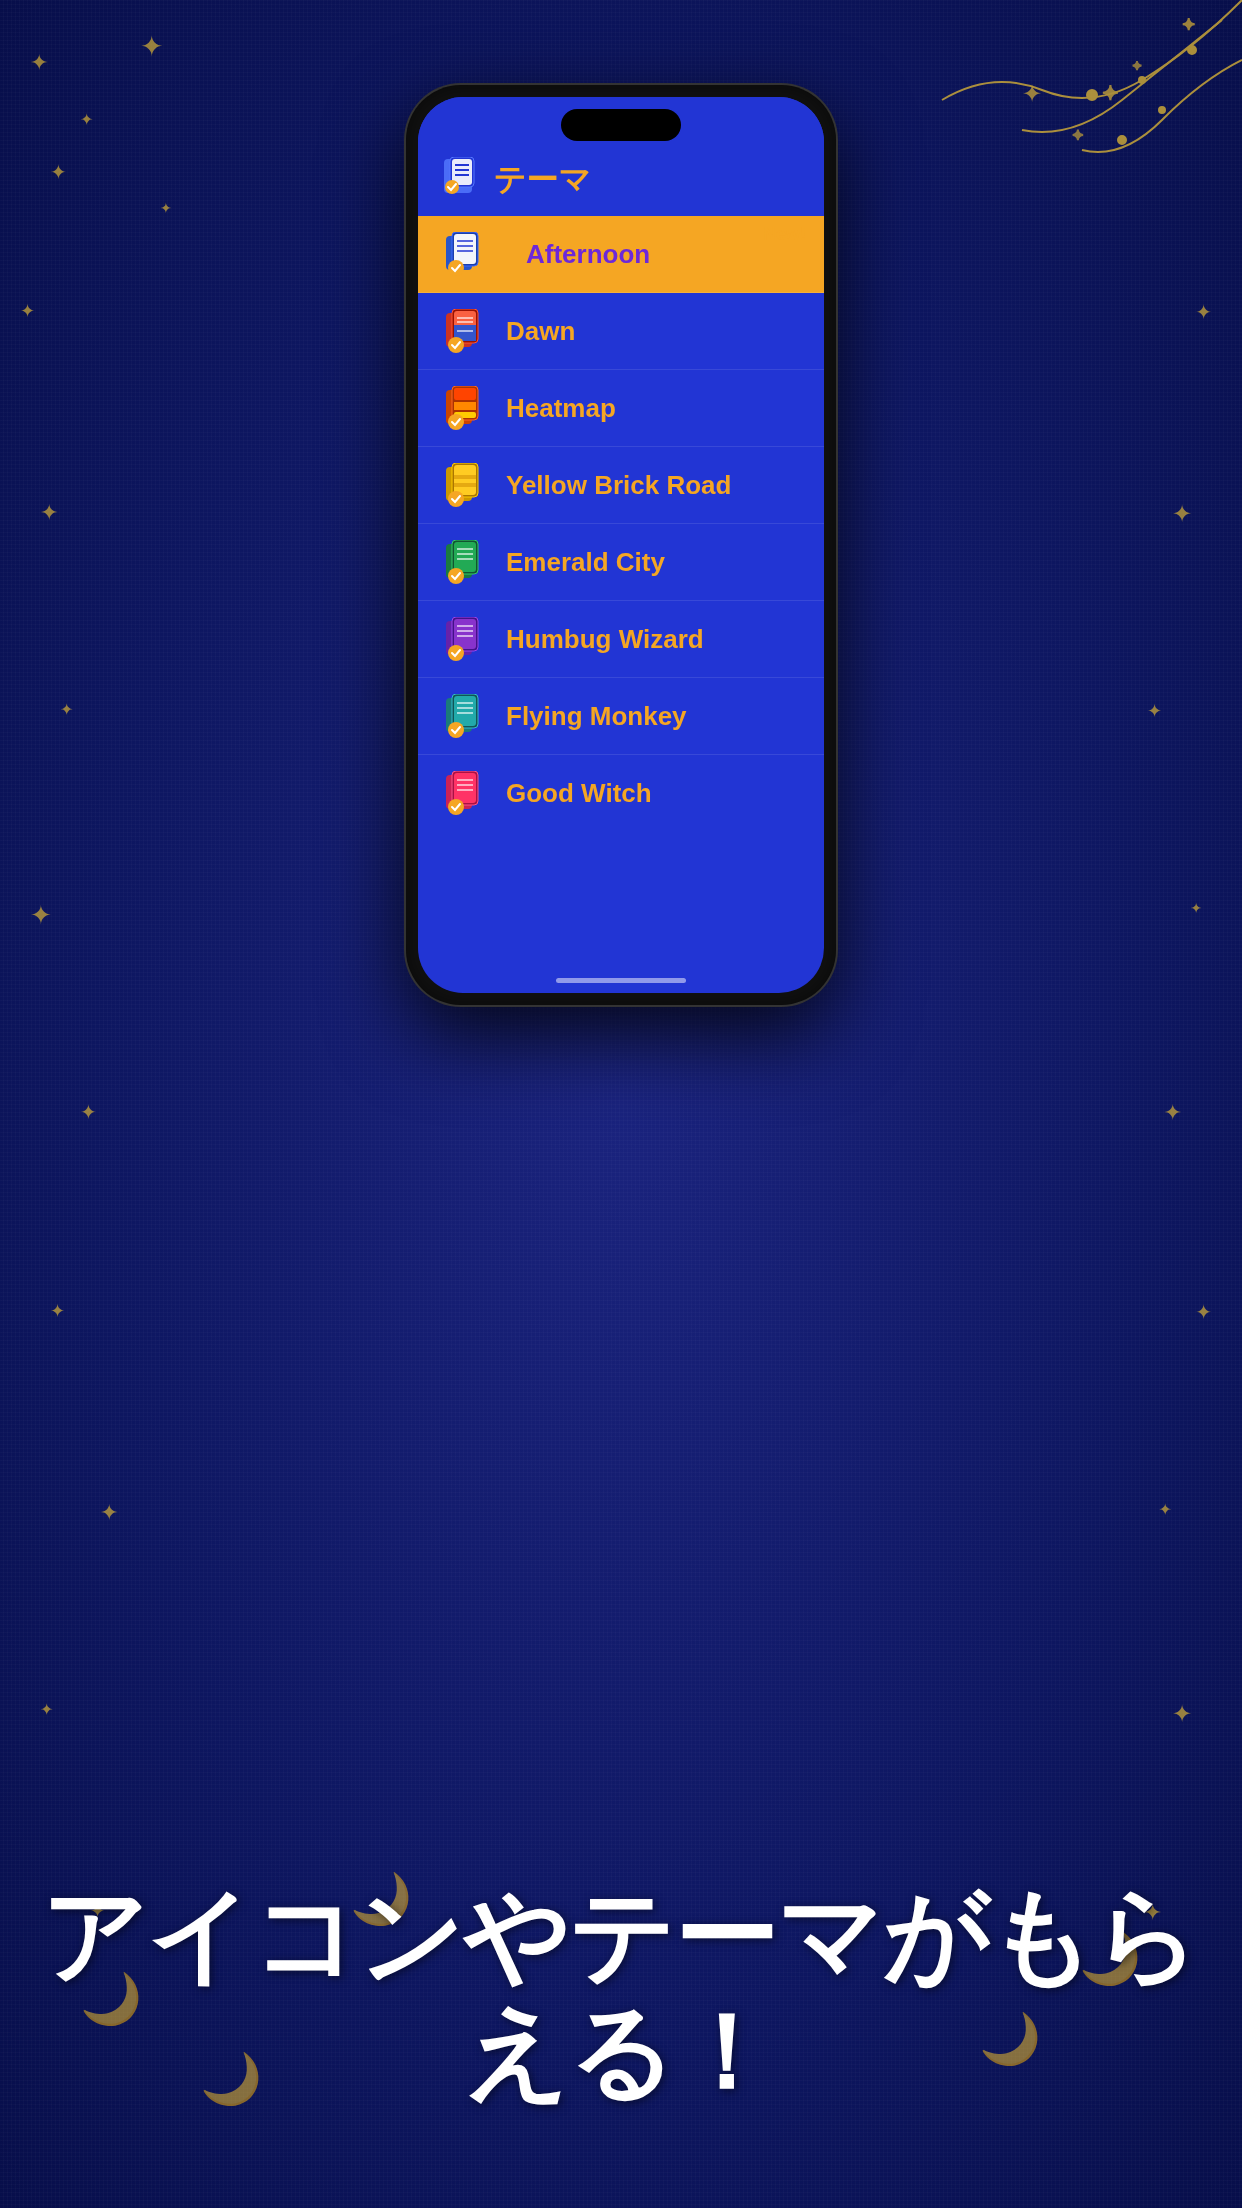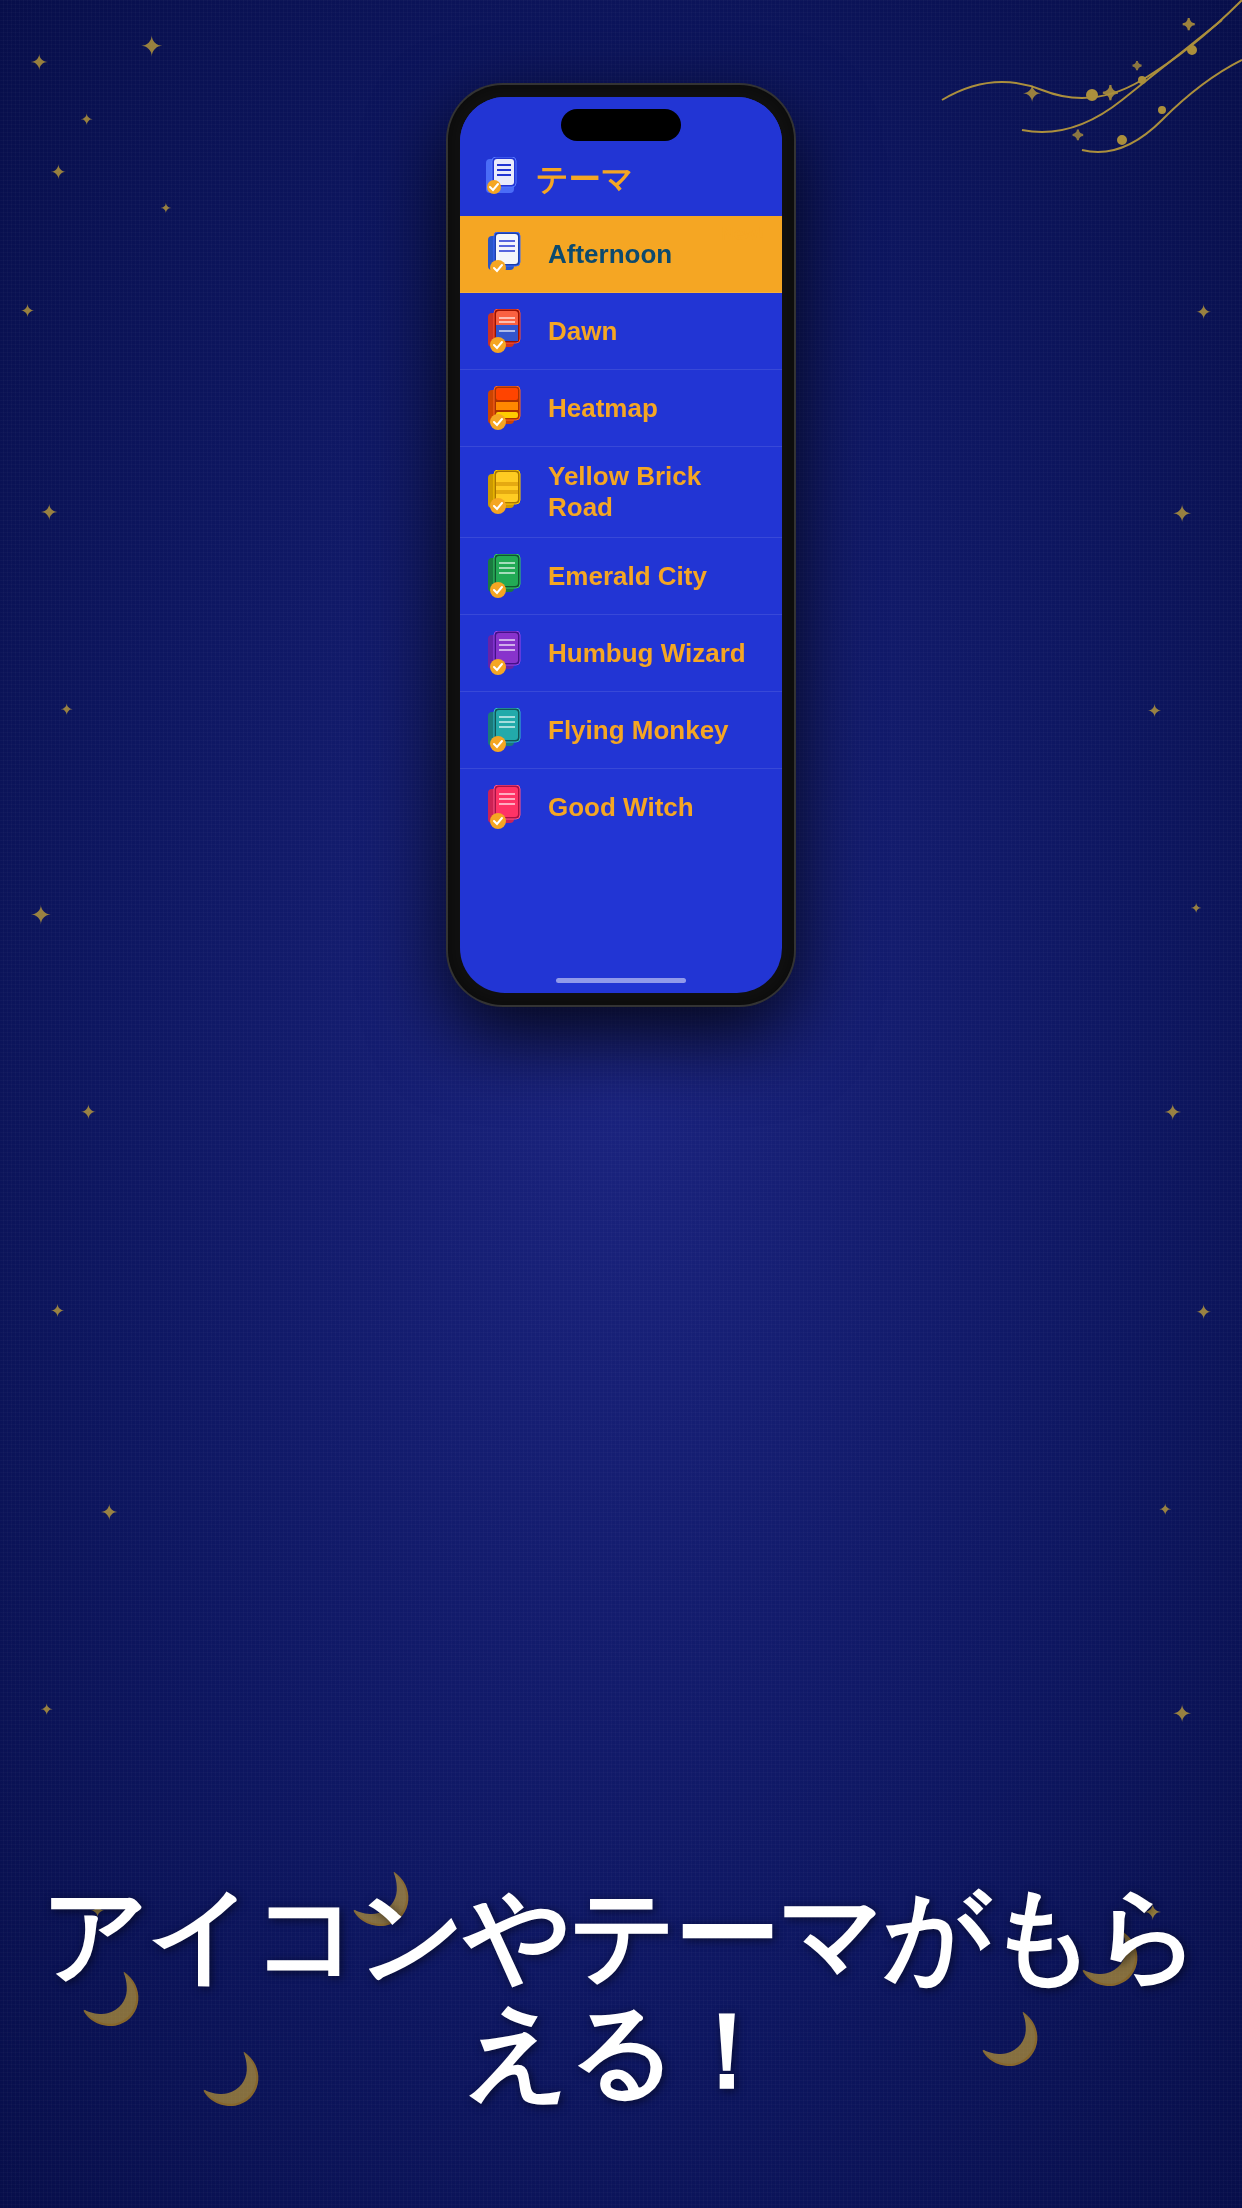--- a/index.html
+++ b/index.html
@@ -59,21 +59,21 @@
     
     .phone-wrapper {
       position: absolute;
       top: 85px;
       left: 50%;
       transform: translateX(-50%);
       z-index: 10;
     }
 
     .phone {
-      width: 346px;
+      width: 430px;
       height: 920px;
       background: #111;
       border-radius: 55px;
       padding: 12px;
       box-shadow:
         0 0 0 2px #333,
         0 30px 80px rgba(0,0,0,0.8),
         inset 0 0 20px rgba(0,0,0,0.5);
       position: relative;
     }
@@ -133,21 +133,22 @@
       position: relative;
       cursor: pointer;
       min-height: 76px;
     }
 
     .theme-item.selected {
       background: #f5a623;
     }
 
     .theme-item.selected .theme-label {
-      color: #0c4a6e;
+      color: #6d28d9;
+      margin-left: 20px;
     }
 
     .theme-icon {
       width: 48px;
       height: 48px;
       margin-right: 16px;
       flex-shrink: 0;
       font-size: 38px;
       display: flex;
       align-items: center;

